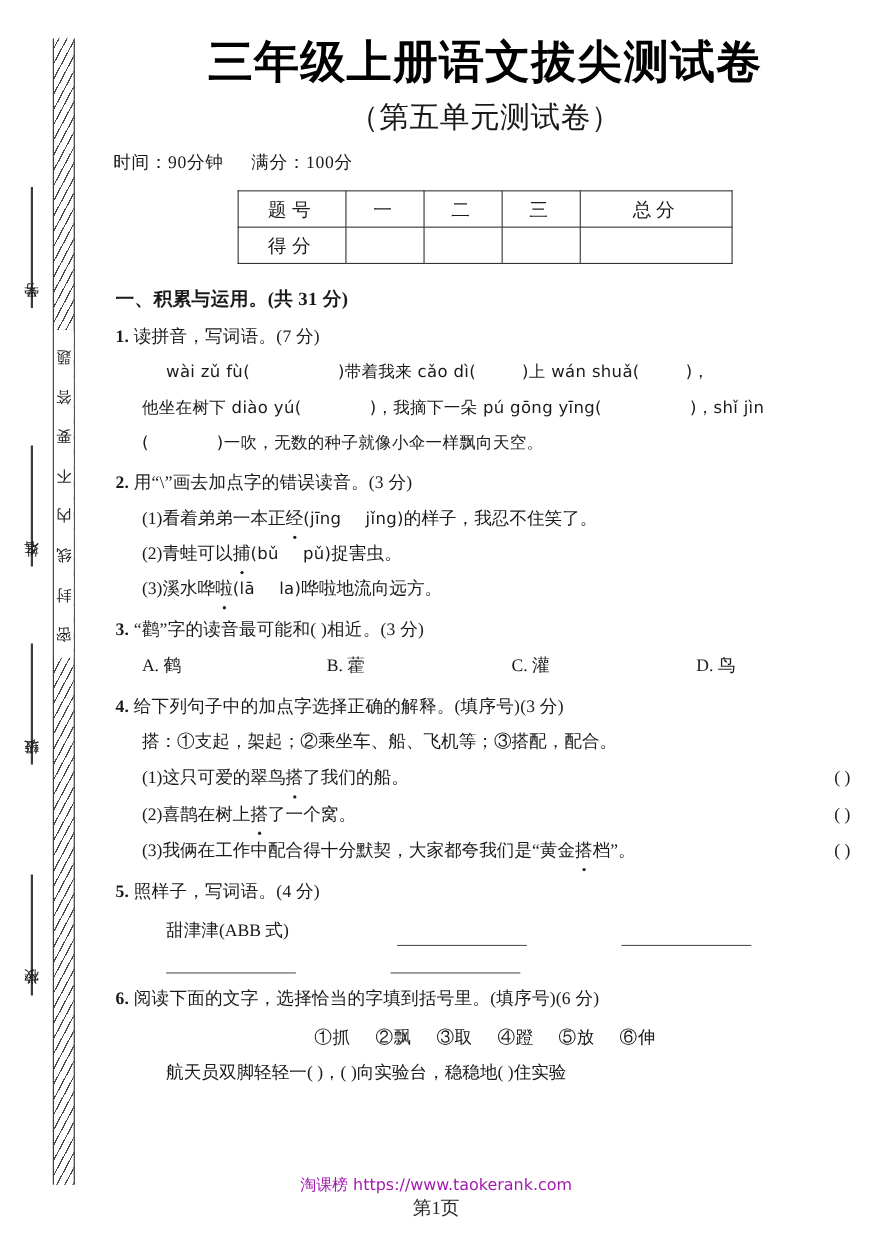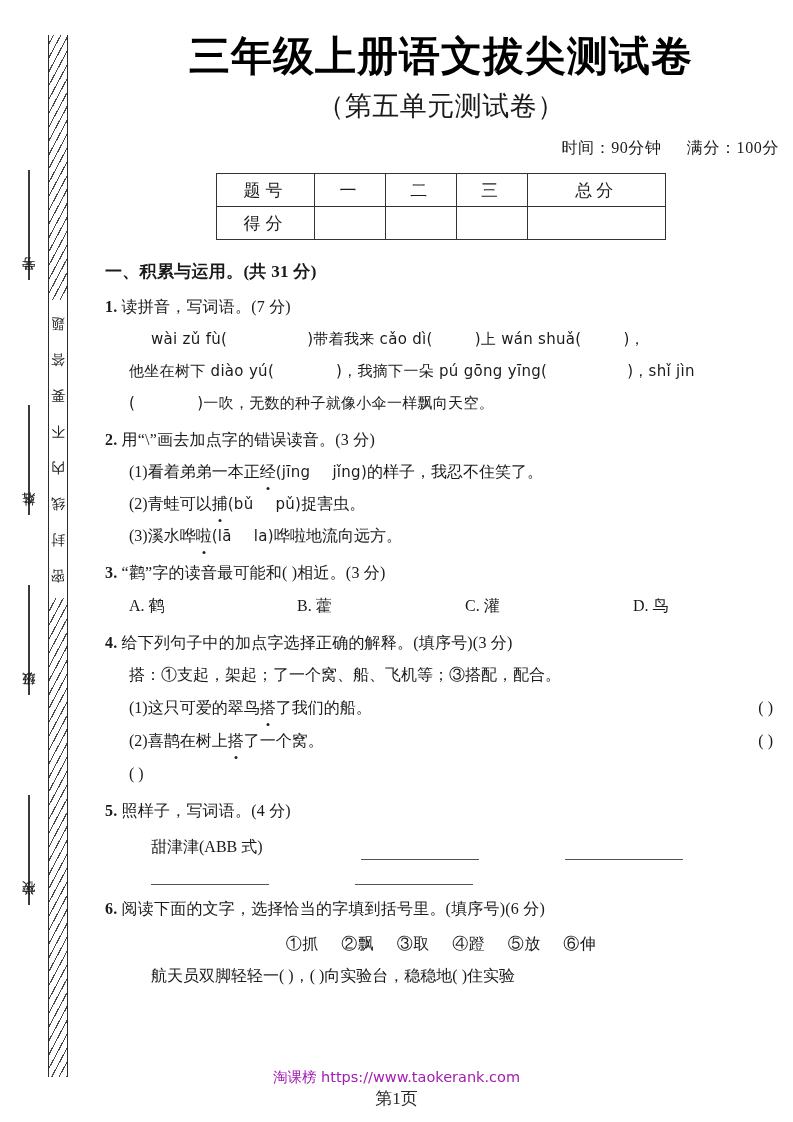--- a/index.html
+++ b/index.html
@@ -104,21 +104,21 @@
     color: #000;
   }
   .sub-title {
     text-align: center;
     font-size: 27px;
     margin: 10px 0 0 0;
     line-height: 1.2;
     letter-spacing: 0.5px;
   }
   .meta-line {
-    text-align: right;
+    text-align: left;
     font-size: 16px;
     margin-top: 16px;
     letter-spacing: 0.6px;
   }
   .meta-line .gap { display: inline-block; width: 16px; }
 
   
   .score-table {
     margin: 14px auto 0 auto;
     border-collapse: collapse;
@@ -384,31 +384,32 @@
       </div>
     </div>
   </div>
 
   <div class="q">
     <div class="q-head">
       <span class="q-num">4.</span>
       <span>给下列句子中的加点字选择正确的解释。(填序号)(3 分)</span>
     </div>
     <div class="q-body">
-      <div class="line">搭：①支起，架起；了一个窝、船、飞机等；③搭配，配合。</div>
+      <div class="line">搭：①支起，架起；②乘坐车、船、飞机等；③搭配，配合。</div>
     </div>
     <div class="bracket-row">
       <div><span>(1)这只可爱的翠鸟</span><span class="dotchar">搭</span><span>了我们的船。</span></div>
       <div class="brk">(      )</div>
     </div>
     <div class="bracket-row">
       <div><span>(2)喜鹊在树上</span><span class="dotchar">搭</span><span>了一个窝。</span></div>
       <div class="brk">(      )</div>
     </div>
     <div class="bracket-row">
+      <div><span>(3)我俩在工作中配合得十分默契，大家都夸我们是“黄金</span><span class="dotchar">搭</span><span>档”。</span></div>
       <div class="brk">(      )</div>
     </div>
   </div>
 
   <div class="q">
     <div class="q-head">
       <span class="q-num">5.</span>
       <span>照样子，写词语。(4 分)</span>
     </div>
     <div class="wordrow">

